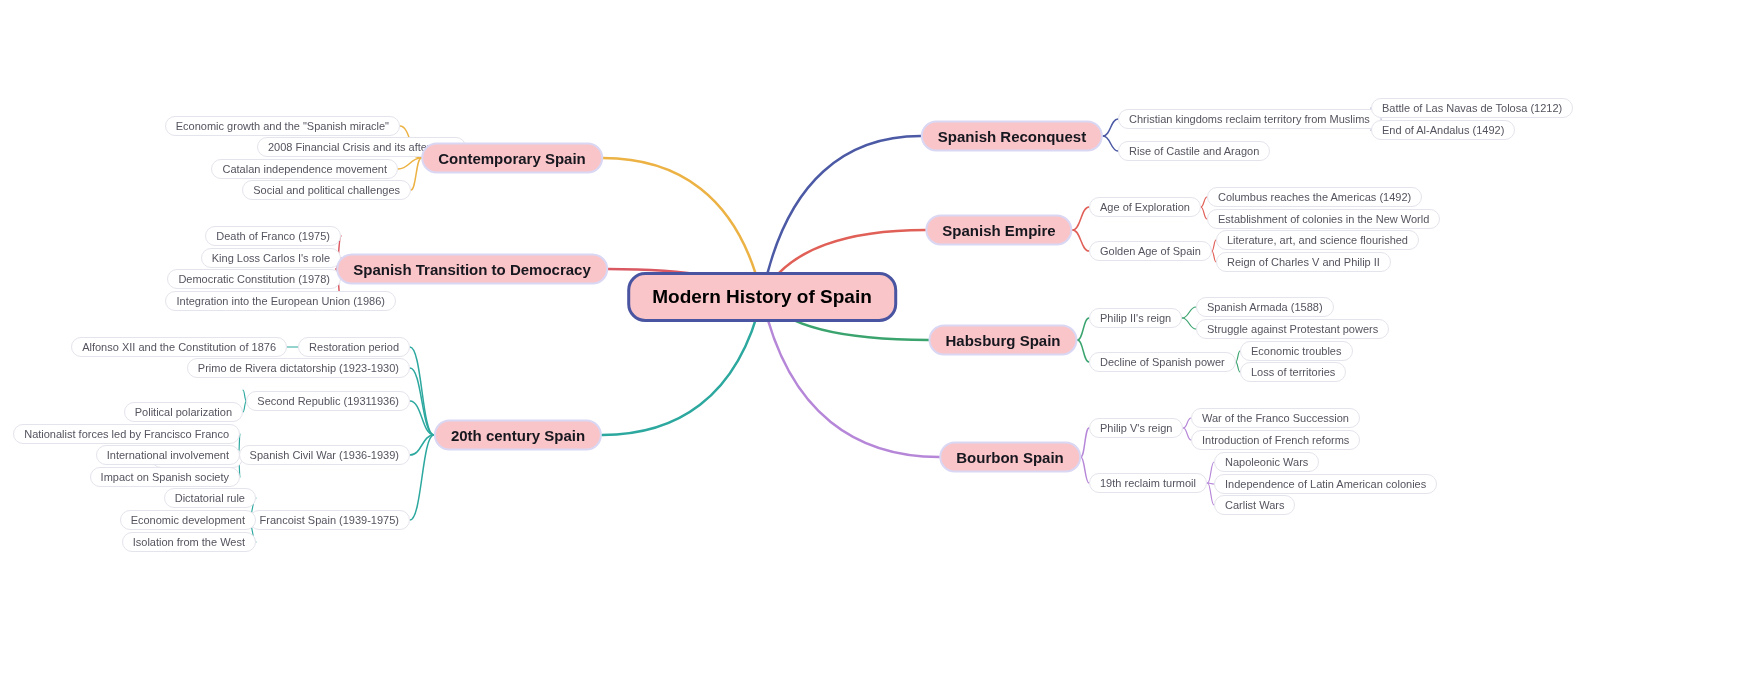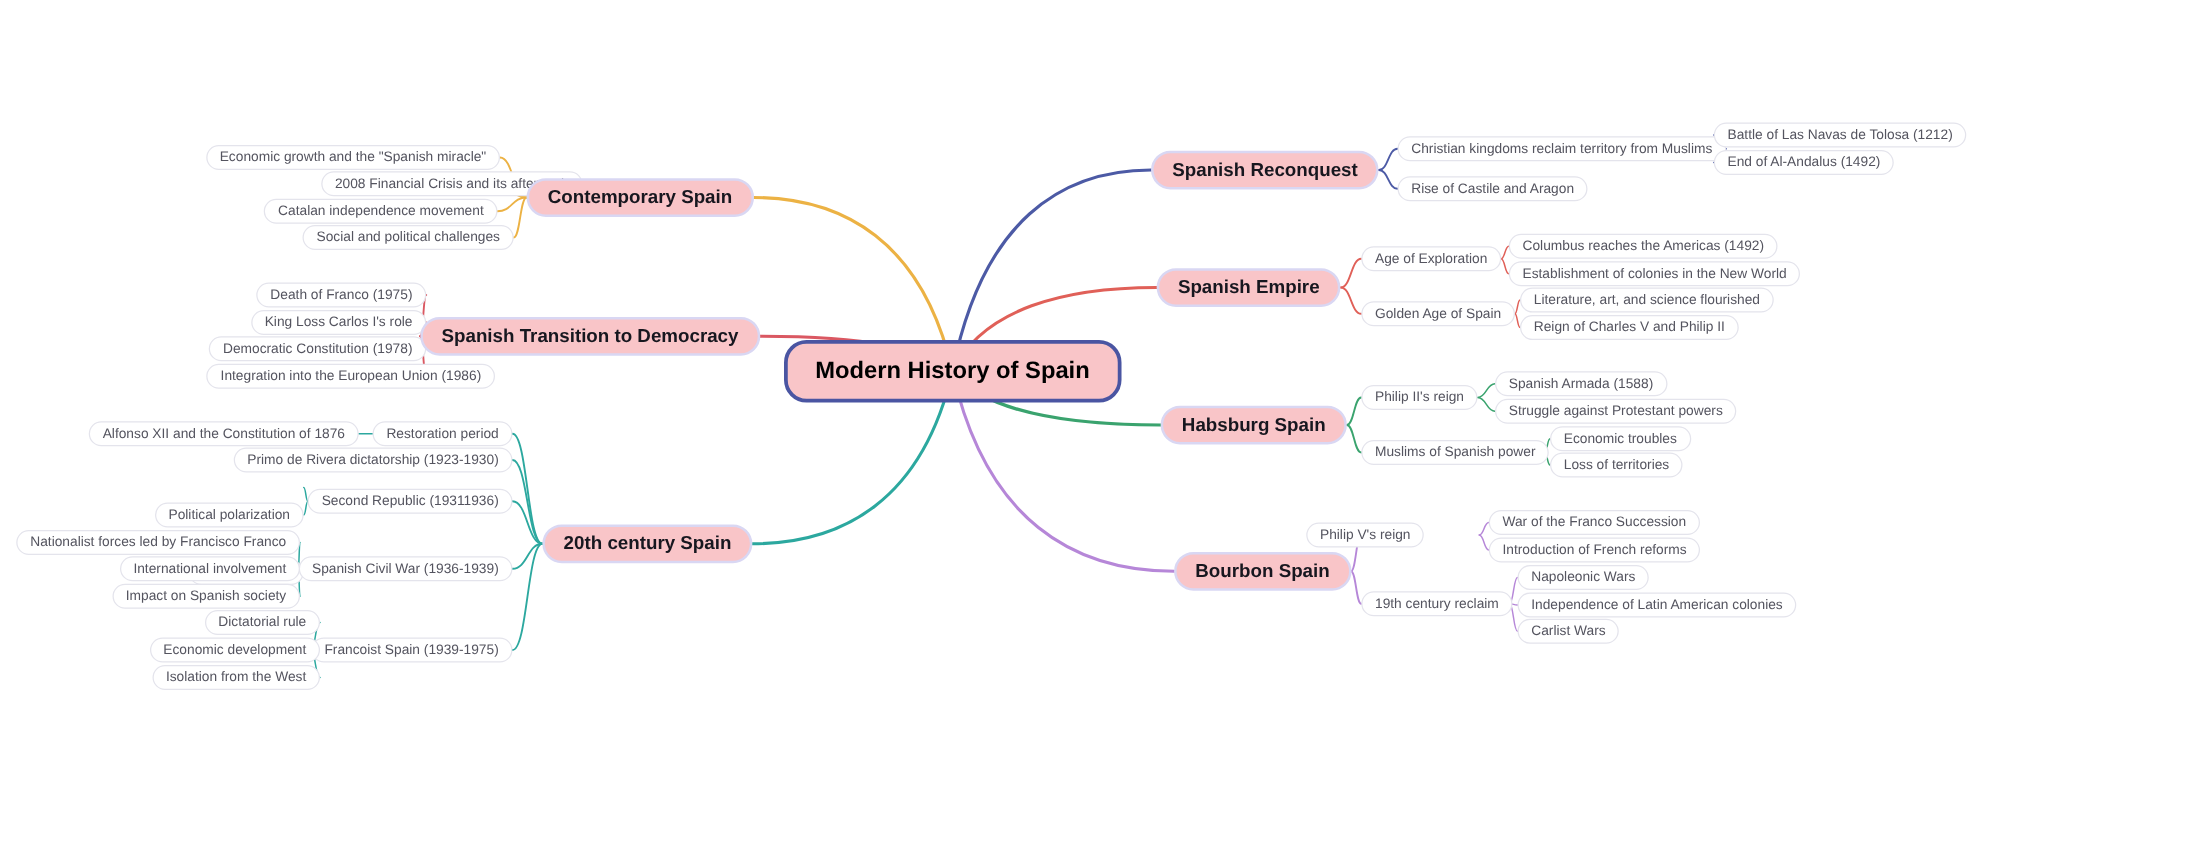--- a/index.html
+++ b/index.html
@@ -114,28 +114,28 @@
     <div class="node leaf" style="left: 1089px; top: 207px;">Age of Exploration</div>
     <div class="node leaf" style="left: 1207px; top: 197px;">Columbus reaches the Americas (1492)</div>
     <div class="node leaf" style="left: 1207px; top: 219px;">Establishment of colonies in the New World</div>
     <div class="node leaf" style="left: 1089px; top: 251px;">Golden Age of Spain</div>
     <div class="node leaf" style="left: 1216px; top: 240px;">Literature, art, and science flourished</div>
     <div class="node leaf" style="left: 1216px; top: 262px;">Reign of Charles V and Philip II</div>
     <div class="node topic" style="left: 1003px; top: 340px;">Habsburg Spain</div>
     <div class="node leaf" style="left: 1089px; top: 318px;">Philip II's reign</div>
     <div class="node leaf" style="left: 1196px; top: 307px;">Spanish Armada (1588)</div>
     <div class="node leaf" style="left: 1196px; top: 329px;">Struggle against Protestant powers</div>
-    <div class="node leaf" style="left: 1089px; top: 362px;">Muslims of Spanish power</div>
+    <div class="node leaf" style="left: 1089px; top: 362px;">Decline of Spanish power</div>
     <div class="node leaf" style="left: 1240px; top: 351px;">Economic troubles</div>
     <div class="node leaf" style="left: 1240px; top: 372px;">Loss of territories</div>
     <div class="node topic" style="left: 1010px; top: 457px;">Bourbon Spain</div>
-    <div class="node leaf" style="left: 1045px; top: 428px; text-align: right;">Philip V's reign</div>
+    <div class="node leaf" style="left: 1089px; top: 428px; text-align: right;">Philip V's reign</div>
     <div class="node leaf" style="left: 1191px; top: 418px;">War of the Franco Succession</div>
     <div class="node leaf" style="left: 1191px; top: 440px;">Introduction of French reforms</div>
-    <div class="node leaf" style="left: 1089px; top: 483px;">19th century reclaim</div>
+    <div class="node leaf" style="left: 1089px; top: 483px;">19th reclaim turmoil</div>
     <div class="node leaf" style="left: 1214px; top: 462px;">Napoleonic Wars</div>
     <div class="node leaf" style="left: 1214px; top: 484px;">Independence of Latin American colonies</div>
     <div class="node leaf" style="left: 1214px; top: 505px;">Carlist Wars</div>
     <div class="node topic" style="left: 512px; top: 158px;">Contemporary Spain</div>
     <div class="node leaf" style="right: 1362px; top: 126px;">Economic growth and the "Spanish miracle"</div>
     <div class="node leaf" style="right: 1296px; top: 147px;">2008 Financial Crisis and its aftermath</div>
     <div class="node leaf" style="right: 1364px; top: 169px;">Catalan independence movement</div>
     <div class="node leaf" style="right: 1351px; top: 190px;">Social and political challenges</div>
     <div class="node topic" style="left: 472px; top: 269px;">Spanish Transition to Democracy</div>
     <div class="node leaf" style="right: 1421px; top: 236px;">Death of Franco (1975)</div>

